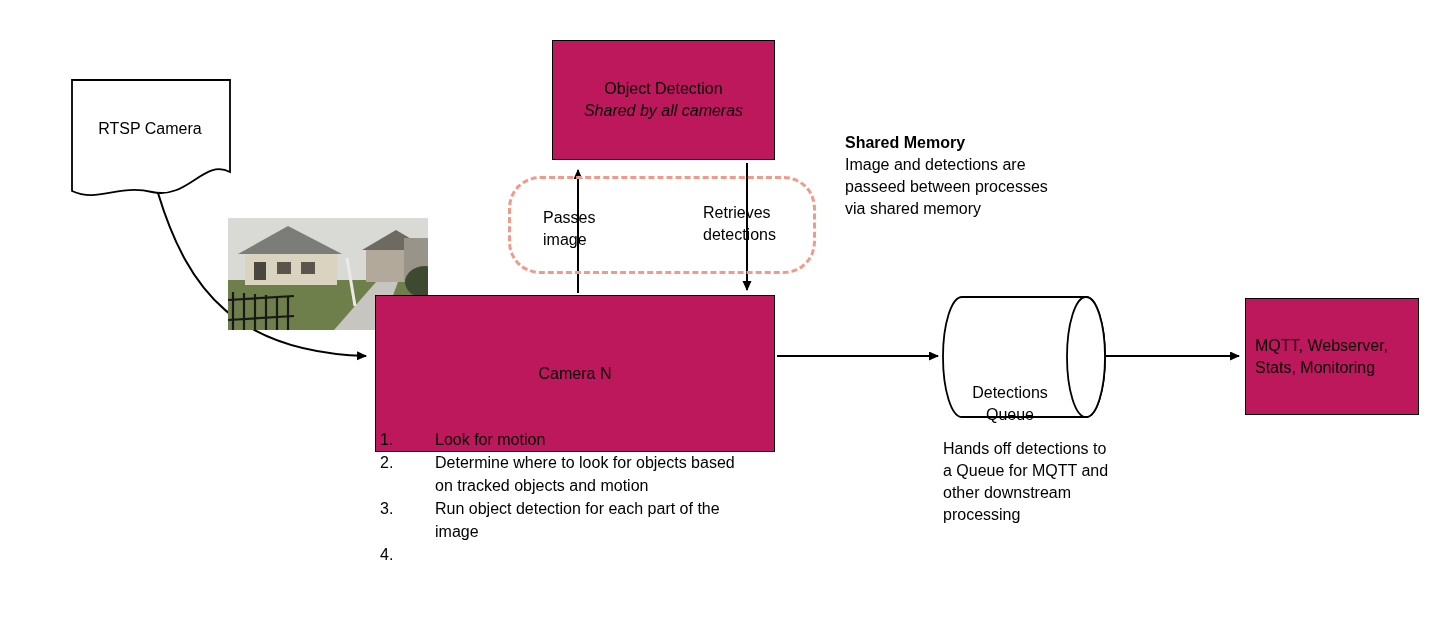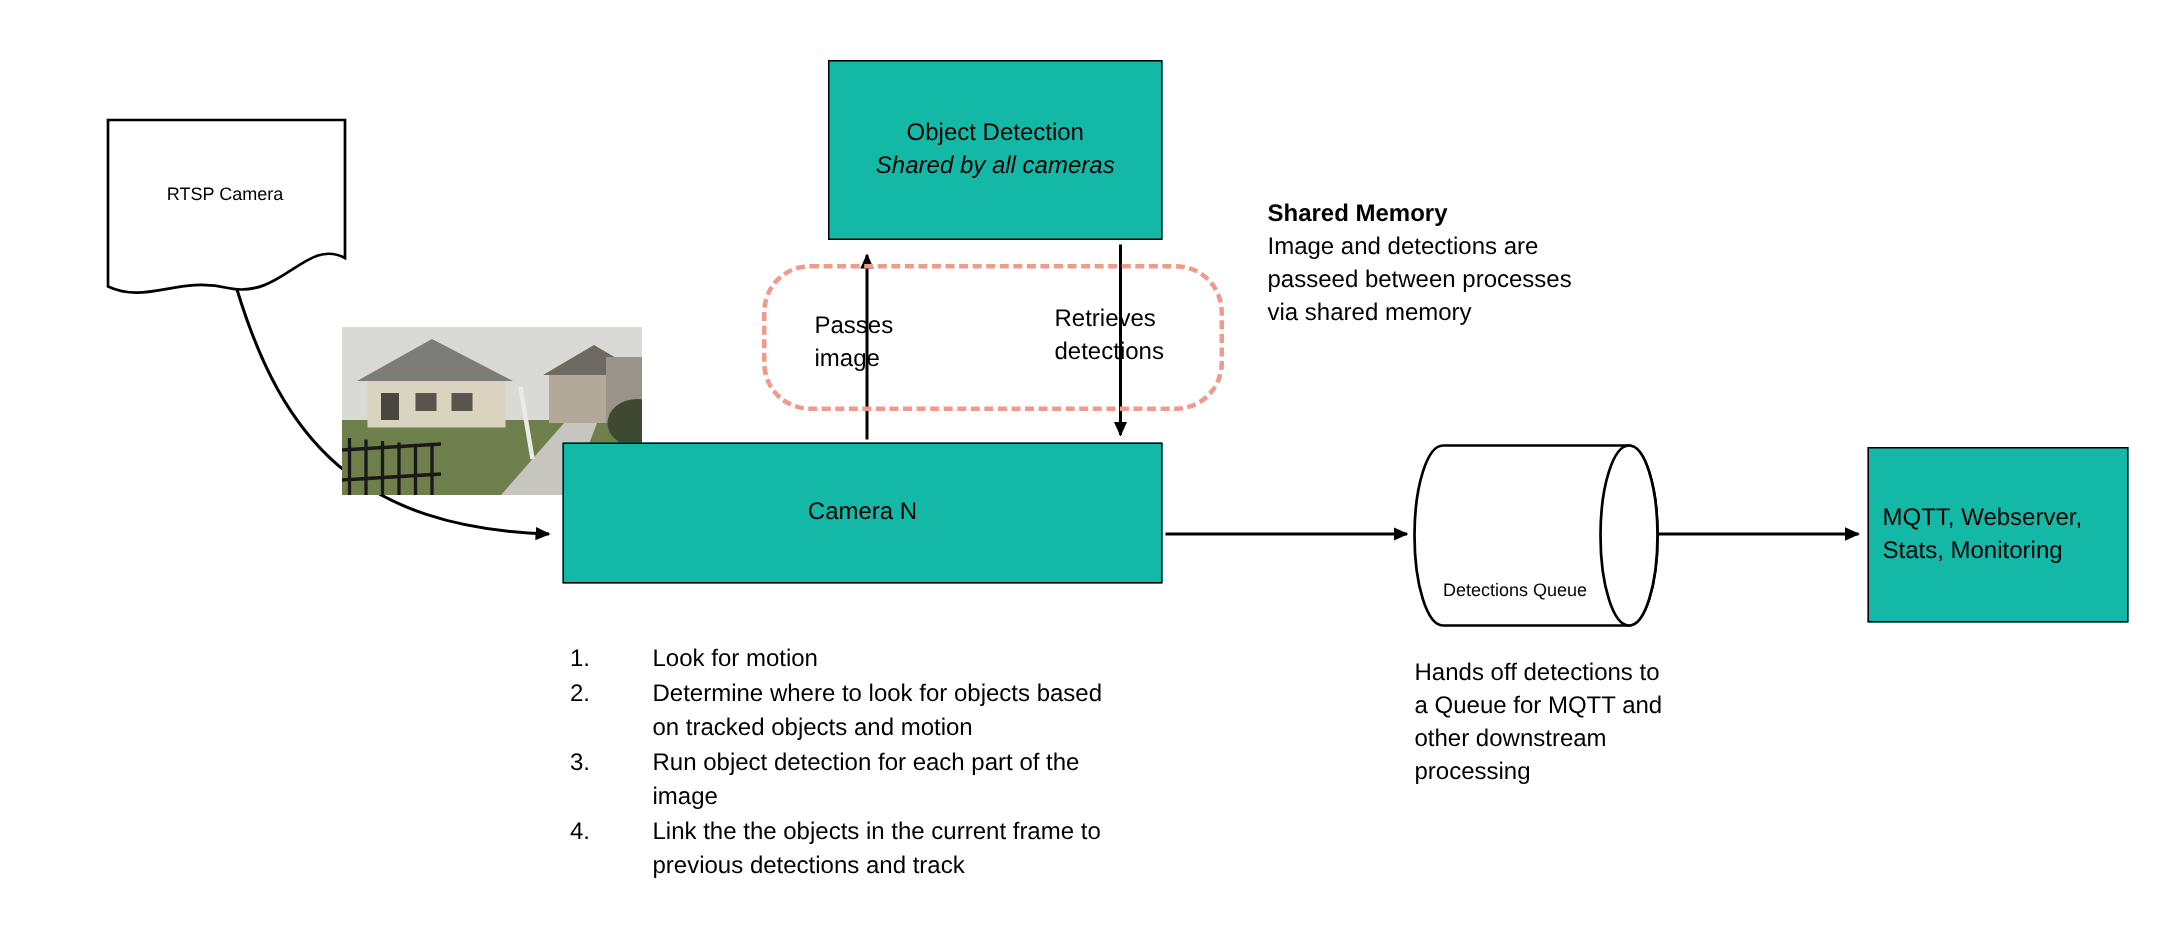--- a/index.html
+++ b/index.html
@@ -3,31 +3,31 @@
 <meta charset="utf-8">
 <style>
   html,body{margin:0;padding:0;background:#fff;}
   #canvas{
     position:relative;width:1448px;height:625px;background:#ffffff;
     font-family:"Liberation Sans",sans-serif;color:#000;overflow:hidden;
   }
   .abs{position:absolute;}
   svg.layer{position:absolute;left:0;top:0;pointer-events:none;}
   .node{
-    position:absolute;background:#14b8a6;border:1.5px solid #000;
+    position:absolute;background:#be185d;border:1.5px solid #000;
     display:flex;align-items:center;justify-content:center;
     text-align:center;font-size:16px;line-height:22px;box-sizing:border-box;
   }
   .note{position:absolute;font-size:16px;line-height:22px;}
   .note b{font-weight:bold;}
   .dashed-region{
     position:absolute;left:508px;top:176px;width:308px;height:98px;
     border:3px dashed #f09a8c;border-radius:32px;box-sizing:border-box;background:transparent;
   }
-  .shape-label{position:absolute;font-size:12px;line-height:22px;text-align:center;}
+  .shape-label{position:absolute;font-size:16px;line-height:22px;text-align:center;}
   .subtitle{font-style:italic;}
   .steps{position:absolute;left:380px;top:428px;width:380px;font-size:16px;line-height:23px;}
   .step-row{display:flex;}
   .step-num{width:55px;flex:0 0 55px;}
   .step-text{width:310px;}
   .mqtt-box{justify-content:flex-start;text-align:left;padding-left:9px;padding-right:6px;}
 </style>
 </head>
 <body>
 
@@ -97,40 +97,39 @@
 
   <div class="note" style="left:543px;top:207px;width:74px;">Passes image</div>
   <div class="note" style="left:703px;top:202px;width:96px;">Retrieves detections</div>
 
   <div class="note" style="left:845px;top:132px;width:208px;">
     <b>Shared Memory</b><br>
     <span>Image and detections are passeed between processes via shared memory</span>
   </div>
 
 
-  <div class="node" style="left:375px;top:295px;width:400px;height:94px;">
+  <div class="node" style="left:375px;top:295px;width:400px;height:157px;">
     <span>Camera N</span>
   </div>
 
   <div class="steps">
     <div class="step-row">
       <span class="step-num">1.</span>
       <span class="step-text">Look for motion</span>
     </div>
     <div class="step-row">
       <span class="step-num">2.</span>
       <span class="step-text">Determine where to look for objects based on tracked objects and motion</span>
     </div>
     <div class="step-row">
       <span class="step-num">3.</span>
       <span class="step-text">Run object detection for each part of the image</span>
     </div>
     <div class="step-row">
       <span class="step-num">4.</span>
-      <span class="step-text">Link the the objects in the current frame to previous detections and track</span>
     </div>
   </div>
 
   <div class="shape-label" style="left:958px;top:334px;width:104px;margin-top:48px;">
     <span>Detections Queue</span>
   </div>
 
   <div class="note" style="left:943px;top:438px;width:168px;">Hands off detections to a Queue for MQTT and other downstream processing</div>
 
   <div class="node mqtt-box" style="left:1245px;top:298px;width:174px;height:117px;">

